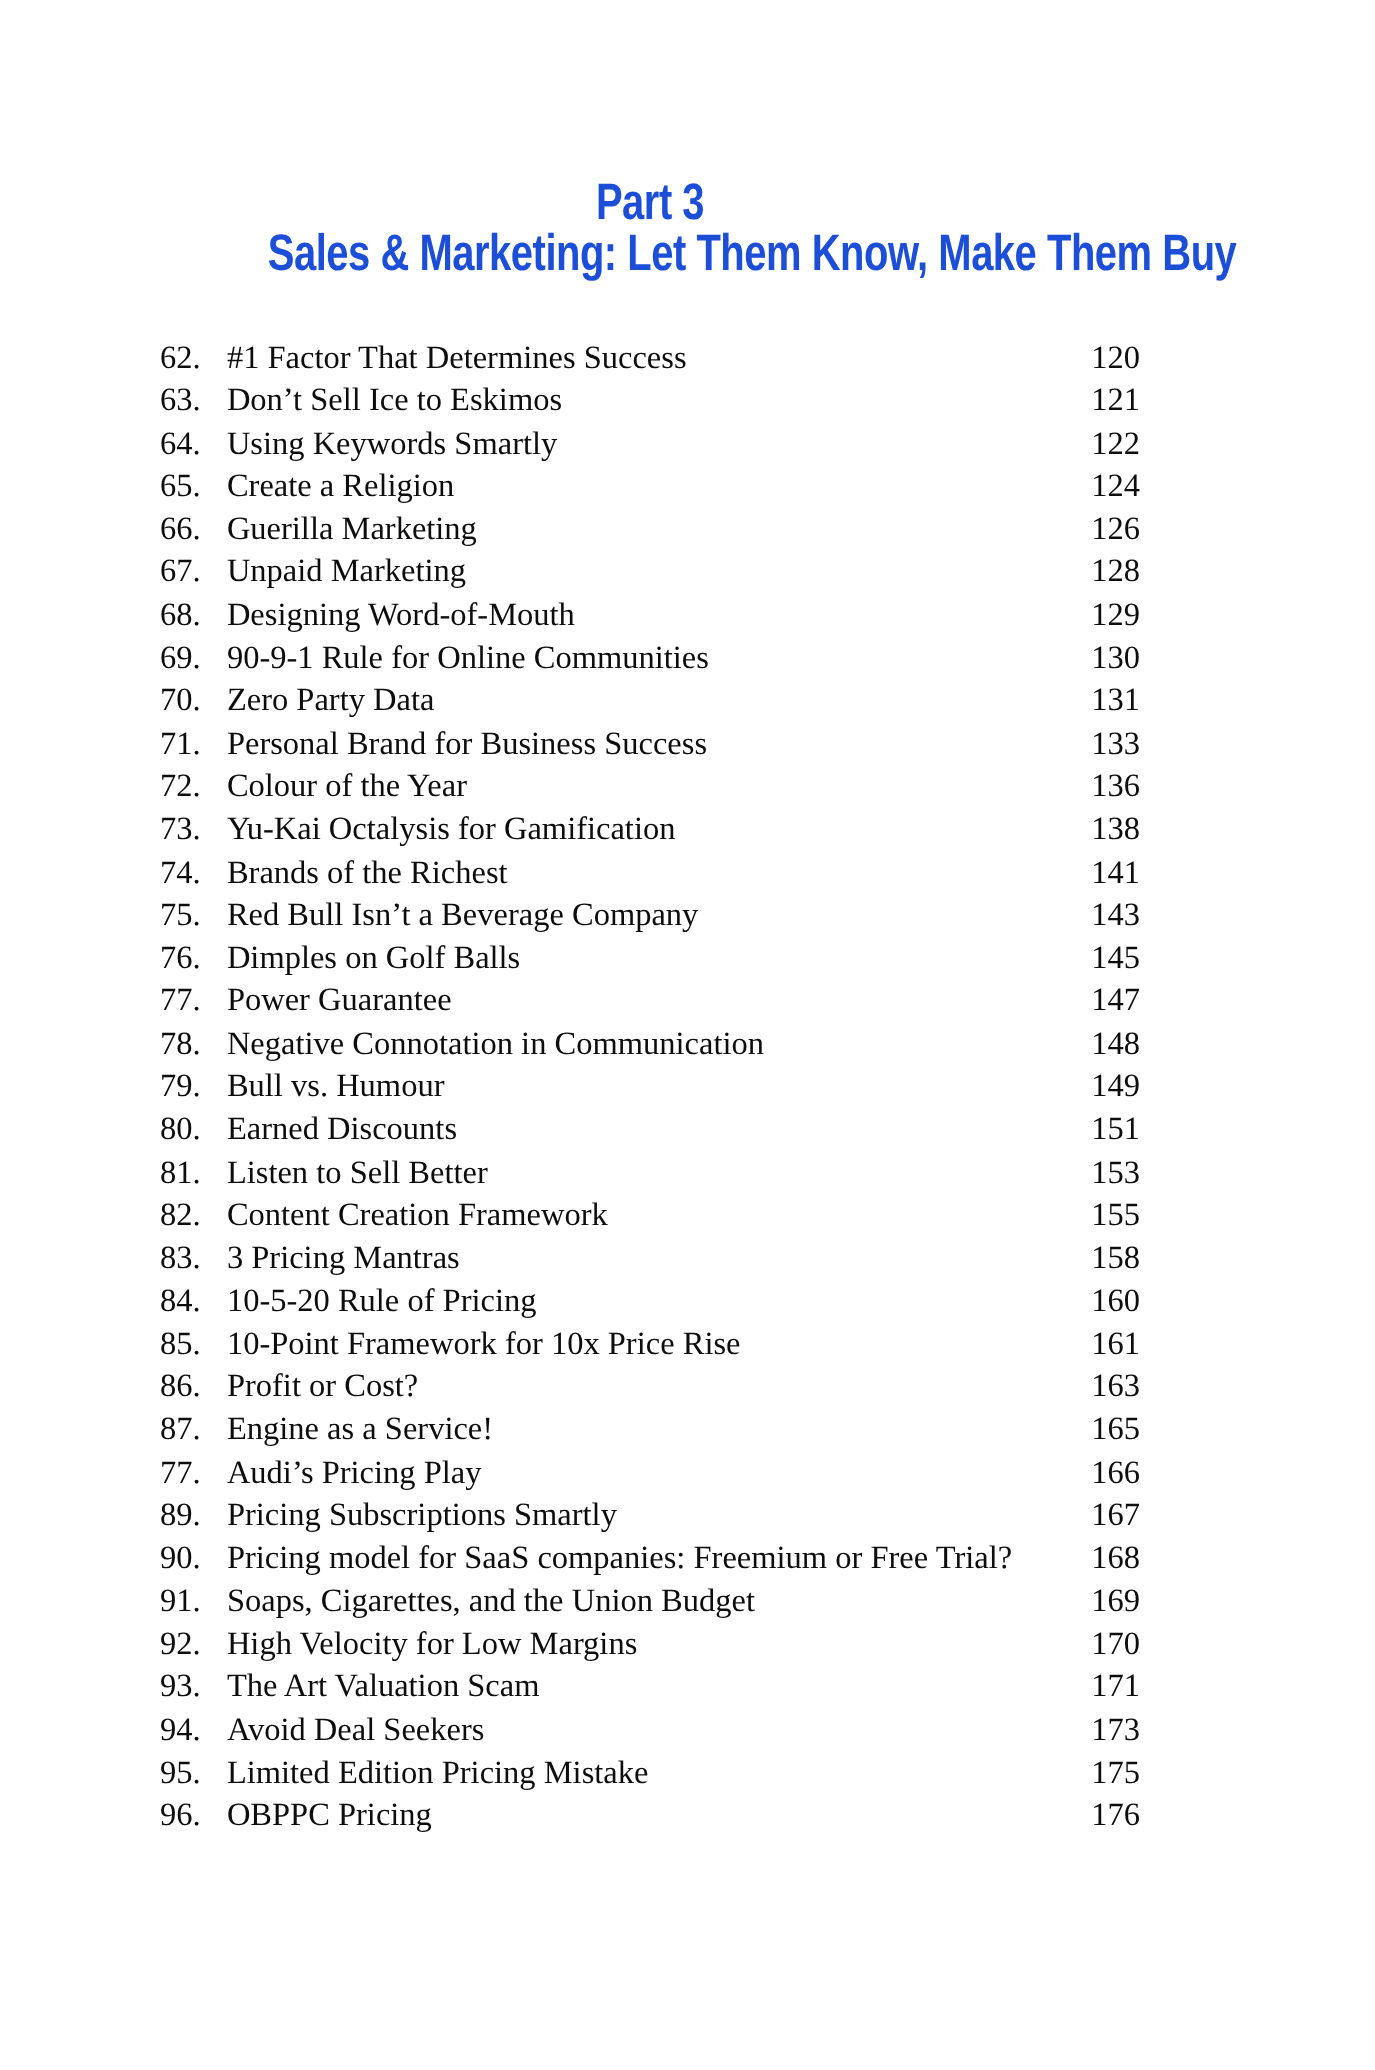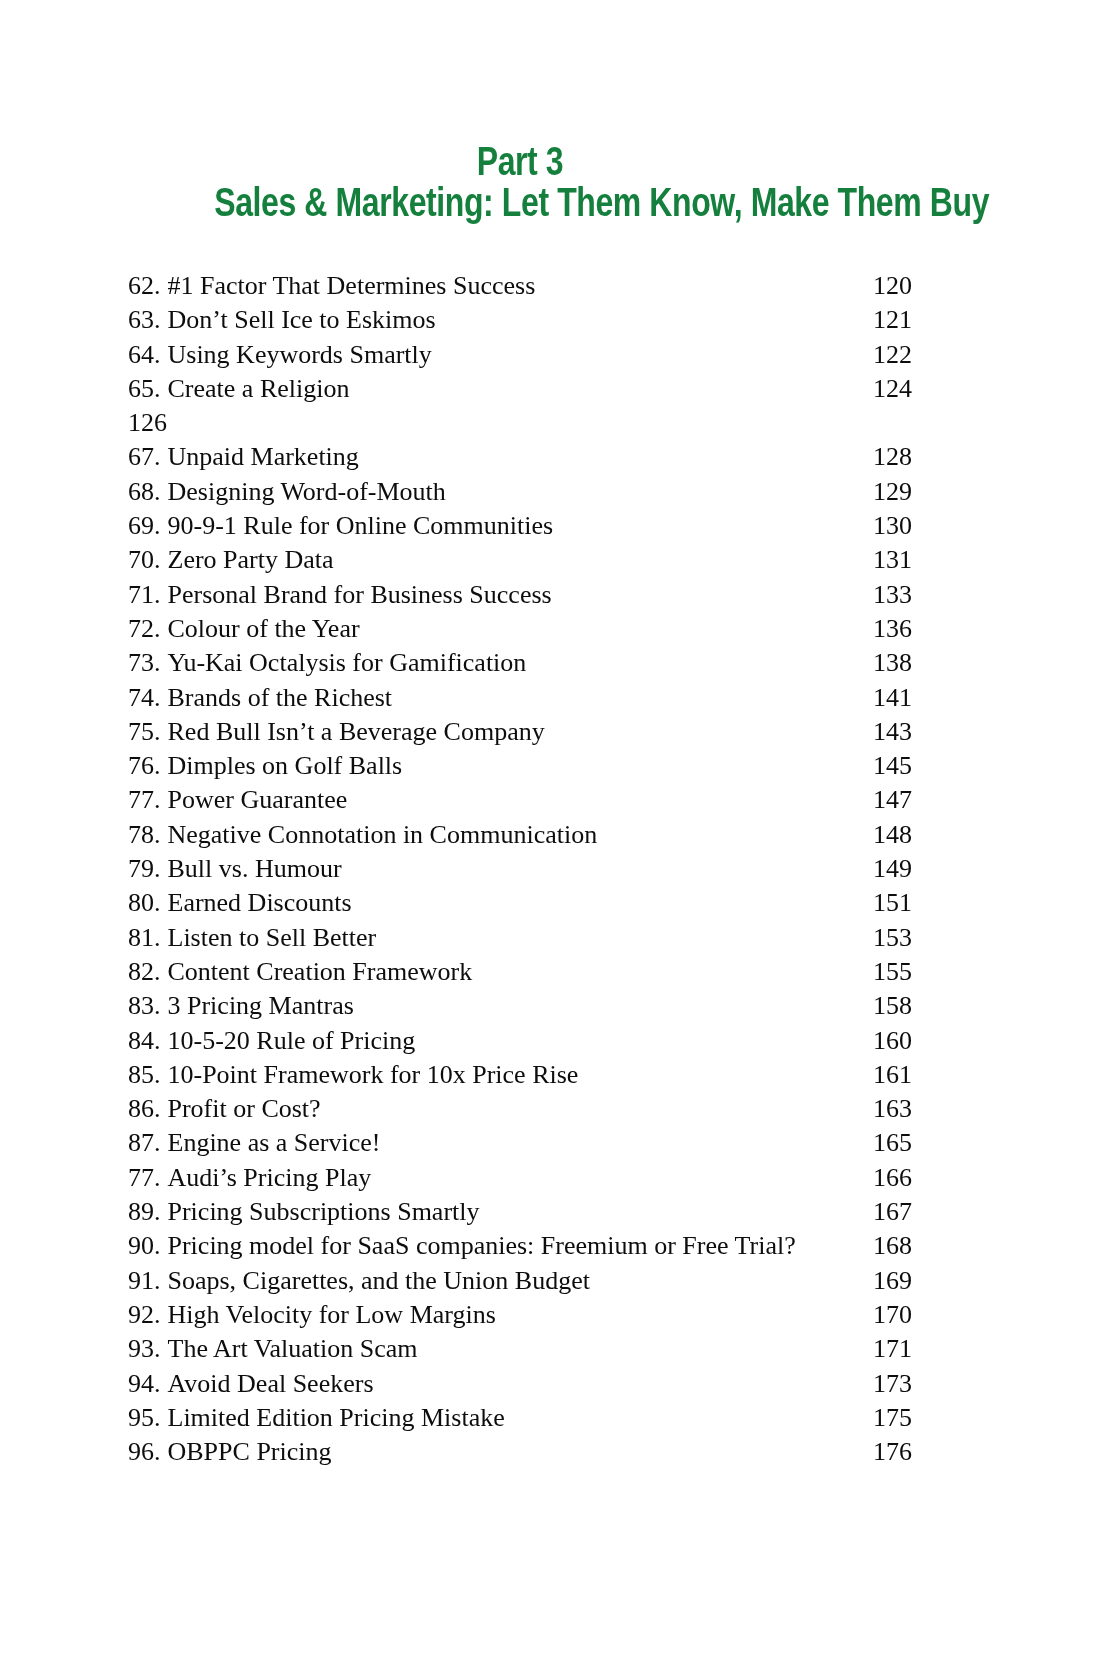--- a/index.html
+++ b/index.html
@@ -14,21 +14,21 @@
   .page {
     position: relative;
     width: 784px;
     margin-left: 128px;
     padding-top: 141px;
   }
   .part-header {
     text-align: center;
     font-family: "Liberation Sans", sans-serif;
     font-weight: 700;
-    color: #15803d;
+    color: #1d4ed8;
   }
   .part-label,
   .part-title {
     font-size: 41px;
     line-height: 41px;
     white-space: nowrap;
     transform: scaleX(0.78);
     transform-origin: 50% 50%;
     letter-spacing: -0.5px;
   }
@@ -37,21 +37,21 @@
   }
   .toc-row {
     display: flex;
     justify-content: space-between;
     align-items: baseline;
     font-size: 26px;
     line-height: 34.3px;
     white-space: nowrap;
   }
   .toc-left { display: inline-flex; align-items: baseline; }
-  .toc-num { margin-right: 7px; }
+  .toc-num { margin-right: 21px; }
   .toc-title { }
   .toc-page { text-align: center; }
 </style>
 </head>
 <body>
 
 <div class="page">
   <header class="part-header">
     <div class="part-label">Part 3</div>
     <div class="part-title">Sales &amp; Marketing: Let Them Know, Make Them Buy</div>
@@ -84,20 +84,24 @@
 
   <div class="toc-row">
     <span class="toc-left">
       <span class="toc-num">65.</span>
       <span class="toc-title">Create a Religion</span>
     </span>
     <span class="toc-page">124</span>
   </div>
 
   <div class="toc-row">
+    <span class="toc-left">
+      <span class="toc-num">66.</span>
+      <span class="toc-title">Guerilla Marketing</span>
+    </span>
     <span class="toc-page">126</span>
   </div>
 
   <div class="toc-row">
     <span class="toc-left">
       <span class="toc-num">67.</span>
       <span class="toc-title">Unpaid Marketing</span>
     </span>
     <span class="toc-page">128</span>
   </div>

